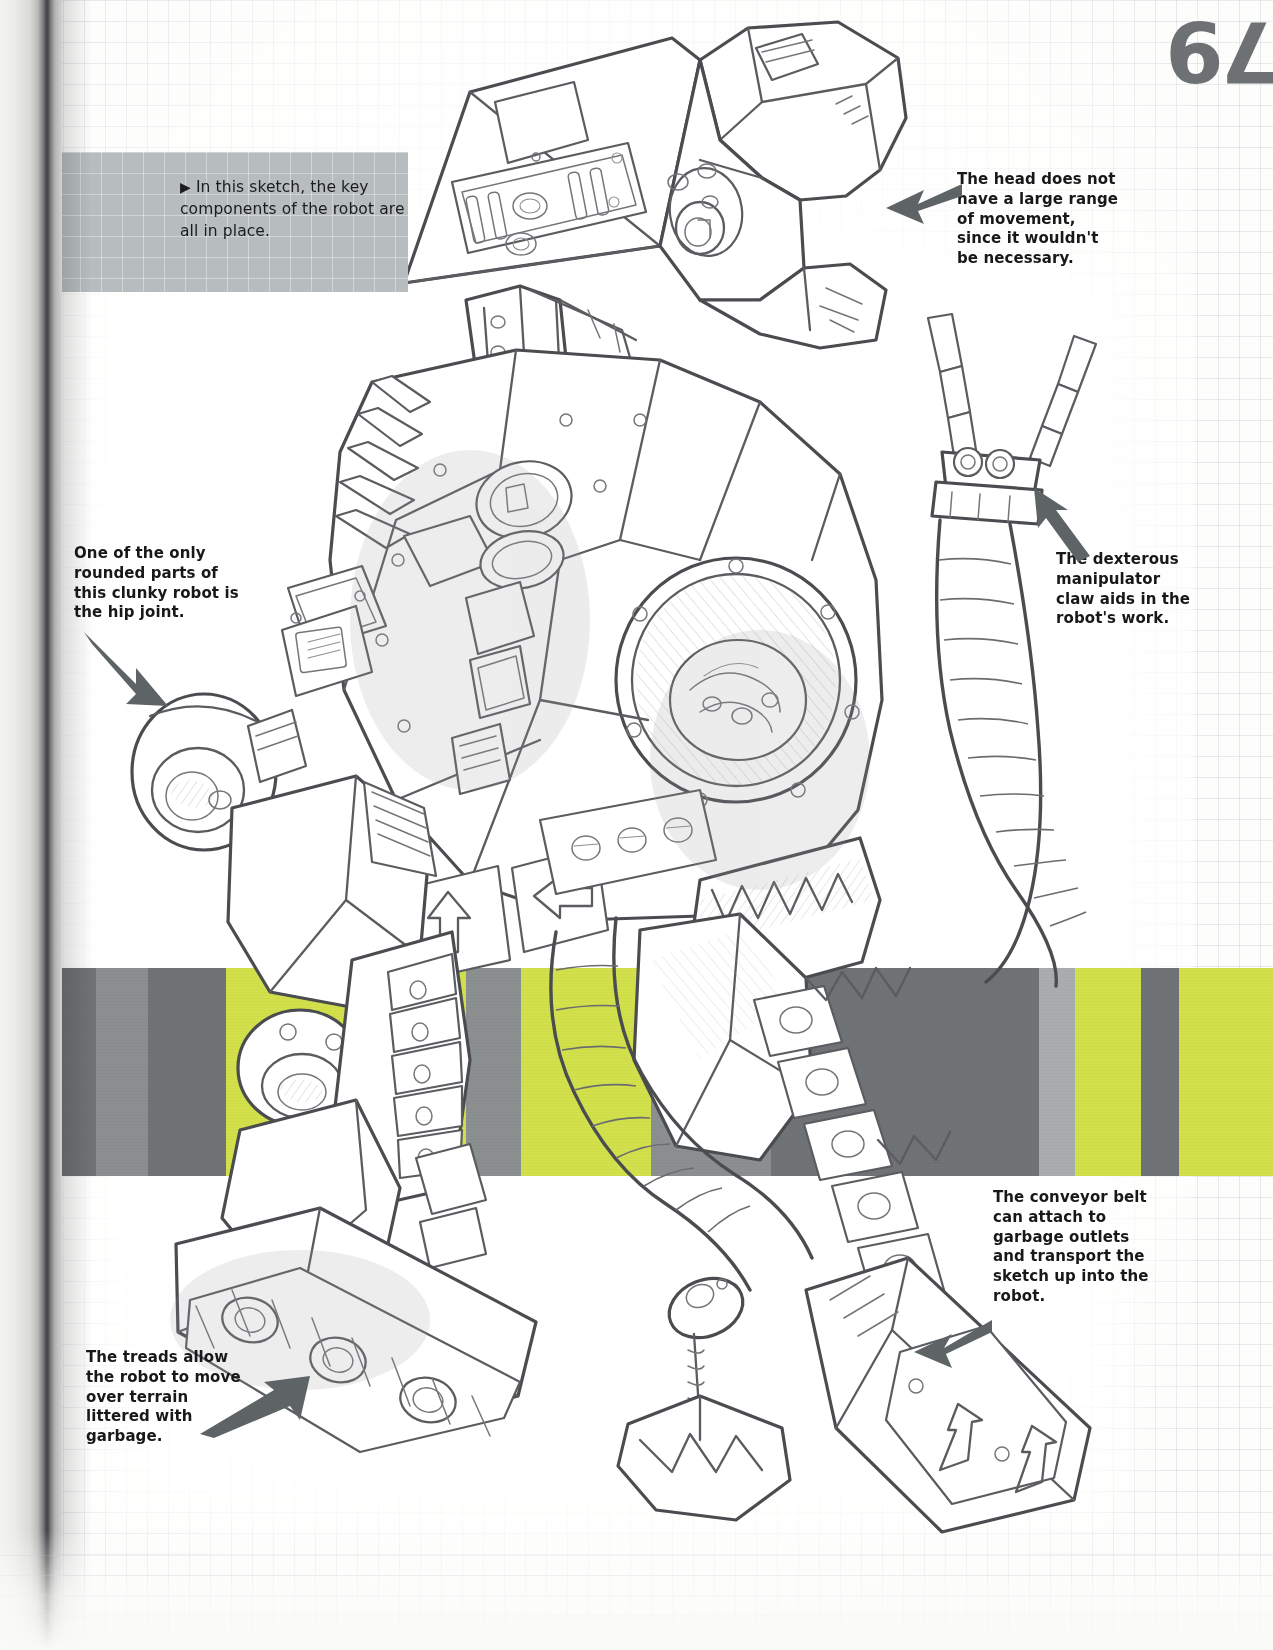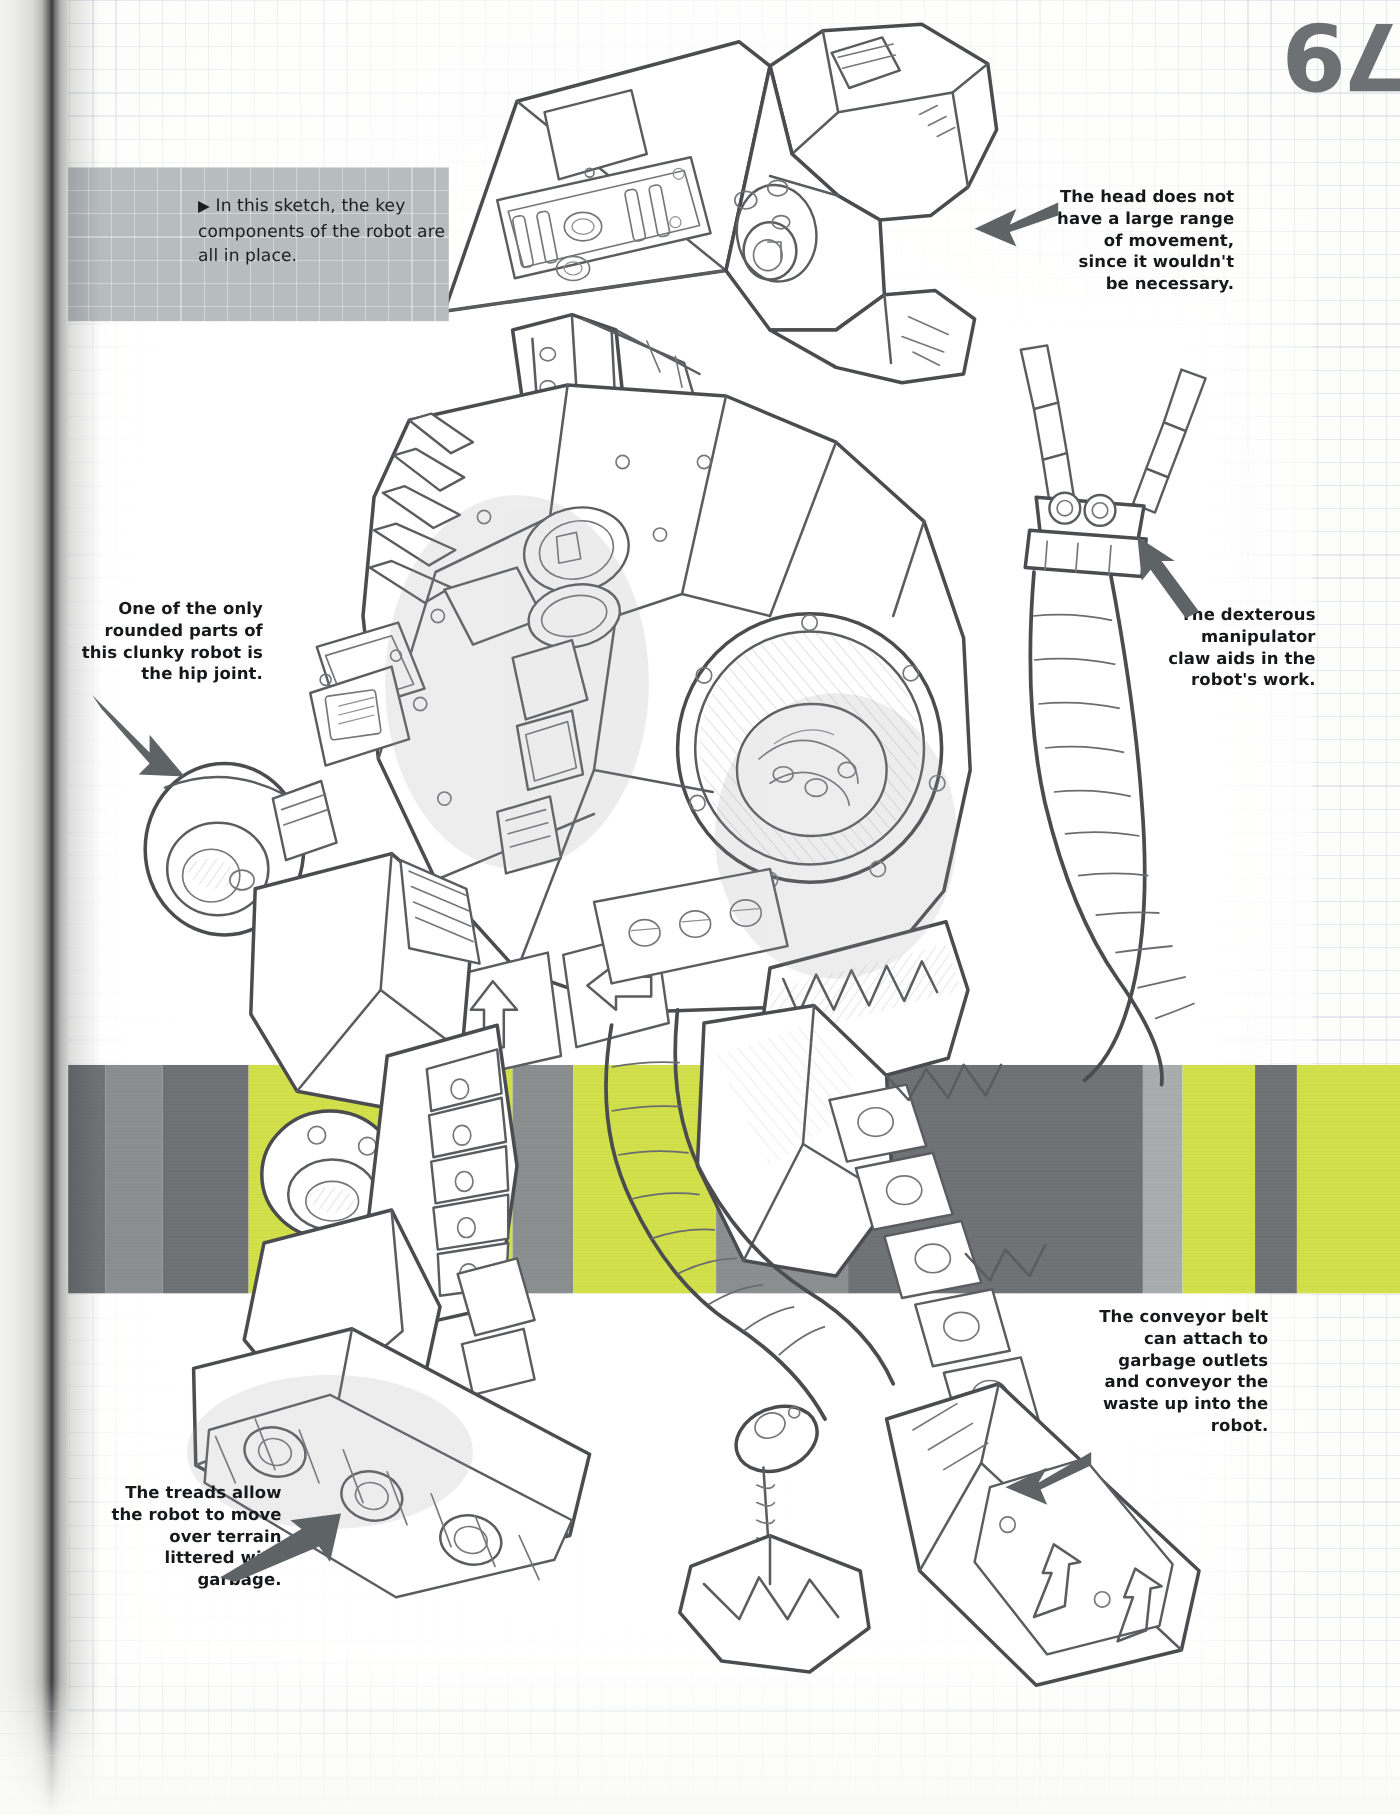--- a/index.html
+++ b/index.html
@@ -103,21 +103,21 @@
     position:absolute; left:0; top:968px; width:1273px; height:208px;
     background-image:
       repeating-linear-gradient(to bottom, rgba(0,0,0,.018) 0 1px, transparent 1px 3px);
     pointer-events:none;
   }
 
   
   .note {
     position:absolute;
     font-size:15px; font-weight:bold; color:#17181a;
-    line-height:1.32; letter-spacing:.1px;text-align:right;
+    line-height:1.32; letter-spacing:.1px;
   }
   #note-head      { left:957px; top:170px;  width:165px; }
   #note-claw      { left:1056px; top:550px; width:140px; }
   #note-hip       { left:74px;  top:544px;  width:165px; }
   #note-conveyor  { left:993px; top:1188px; width:160px; }
   #note-treads    { left:86px;  top:1348px; width:170px; }
 
   .arrow { position:absolute; }
   .arrow svg { display:block; }
 
@@ -493,21 +493,21 @@
       </svg>
   </div>
 
   <div class="note" id="note-hip">One of the only rounded parts of this clunky robot is the hip joint.</div>
   <div class="arrow" style="left:78px; top:628px;">
     <svg width="96" height="96" viewBox="0 0 96 96">
         <path d="M6 4 L58 56 L58 40 L90 78 L48 76 L58 66 L14 16 Z" fill="#5e6466"></path>
       </svg>
   </div>
 
-  <div class="note" id="note-conveyor">The conveyor belt can attach to garbage outlets and conveyor the waste up into the robot.</div>
+  <div class="note" id="note-conveyor">The conveyor belt can attach to garbage outlets and transport the sketch up into the robot.</div>
   <div class="arrow" style="left:908px; top:1314px;">
     <svg width="86" height="70" viewBox="0 0 86 70">
         <path d="M84 6 L36 34 L44 20 L6 38 L44 54 L38 40 L84 18 Z" fill="#5e6466"></path>
       </svg>
   </div>
 
   <div class="note" id="note-treads">The treads allow the robot to move over terrain littered with garbage.</div>
   <div class="arrow" style="left:196px; top:1368px;">
     <svg width="118" height="72" viewBox="0 0 118 72">
         <path d="M4 66 L78 22 L68 14 L114 8 L104 52 L94 38 L18 70 Z" fill="#5e6466"></path>

